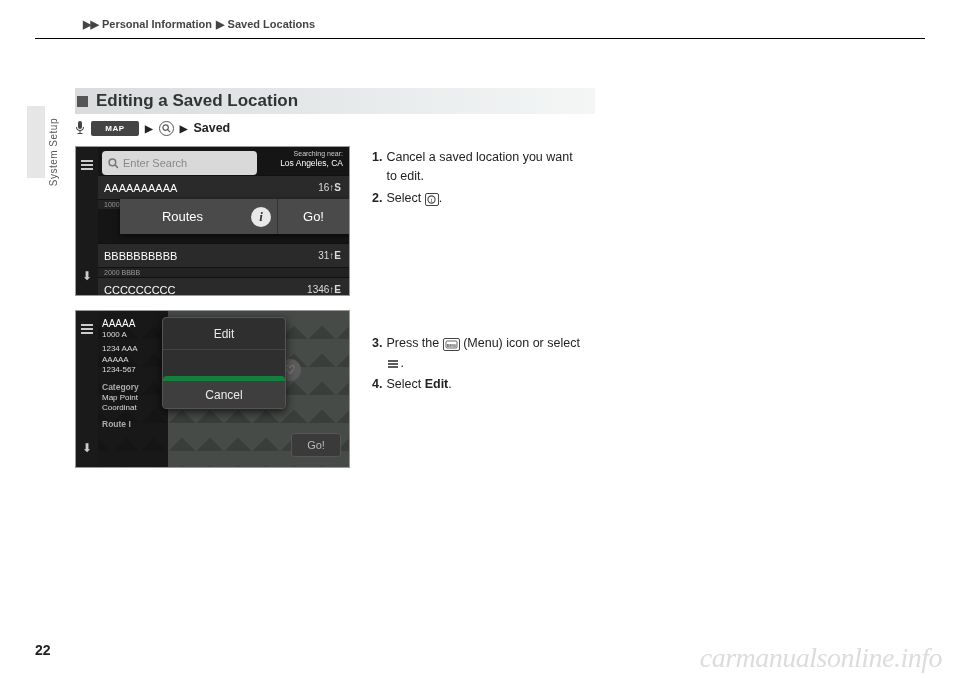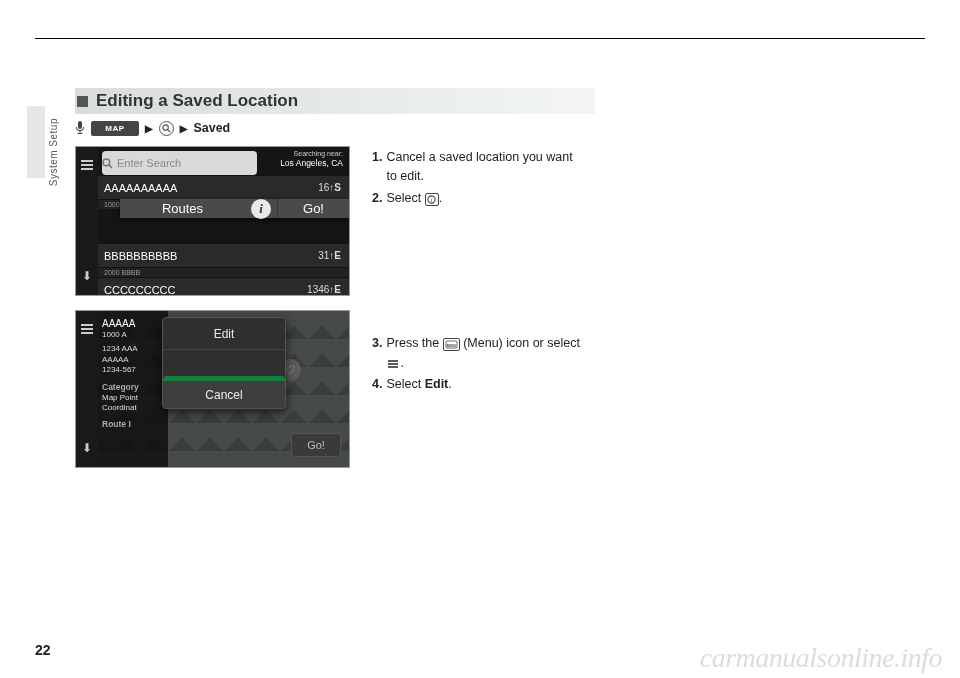--- a/index.html
+++ b/index.html
@@ -209,21 +209,21 @@
     display: flex;
     height: 28px;
   }
   .search-pill {
     flex: 1;
     background: #d9d9d9;
     border-radius: 4px;
     margin: 4px 4px 0 4px;
     display: flex;
     align-items: center;
-    padding: 0 0;
+    padding: 0 6px;
     color: #888;
     font-size: 11px;
     gap: 4px;
   }
   .near {
     width: 88px;
     font-size: 7px;
     color: #ccc;
     text-align: right;
     padding: 3px 6px 0 0;
@@ -243,21 +243,21 @@
   }
   .srow .name { color: #fff; font-size: 11px; }
   .srow .meta { color: #ddd; font-size: 10px; display: flex; gap: 0; align-items: center; }
   .srow.sub { height: 10px; font-size: 7px; color: #999; background: #222; padding-left: 6px; justify-content: flex-start; }
 
   .callout {
     position: absolute;
     left: 22px;
     right: 0;
     top: 52px;
-    height: 19px;
+    height: 35px;
     background: #4a4a4a;
     display: flex;
     align-items: center;
     box-shadow: 0 2px 6px rgba(0,0,0,0.6);
     z-index: 5;
   }
   .callout .routes {
     flex: 1;
     text-align: center;
     color: #fff;
@@ -395,20 +395,26 @@
     user-select: none;
     margin-top: 9px;
   }
   .steps-block2 { margin-top: 126px; }
 </style>
 </head>
 <body>
 
 <div class="page">
 
+  <div class="header-crumb">
+    <span class="arrows">▶▶</span>
+    <span>Personal Information</span>
+    <span class="arrows">▶</span>
+    <span>Saved Locations</span>
+  </div>
   <div class="header-rule"></div>
 
   <div class="side-tab"></div>
   <div class="vlabel">System Setup</div>
 
   <div class="content">
 
     <div class="section-title">
       <span class="sq"></span>
       <span>Editing a Saved Location</span>

